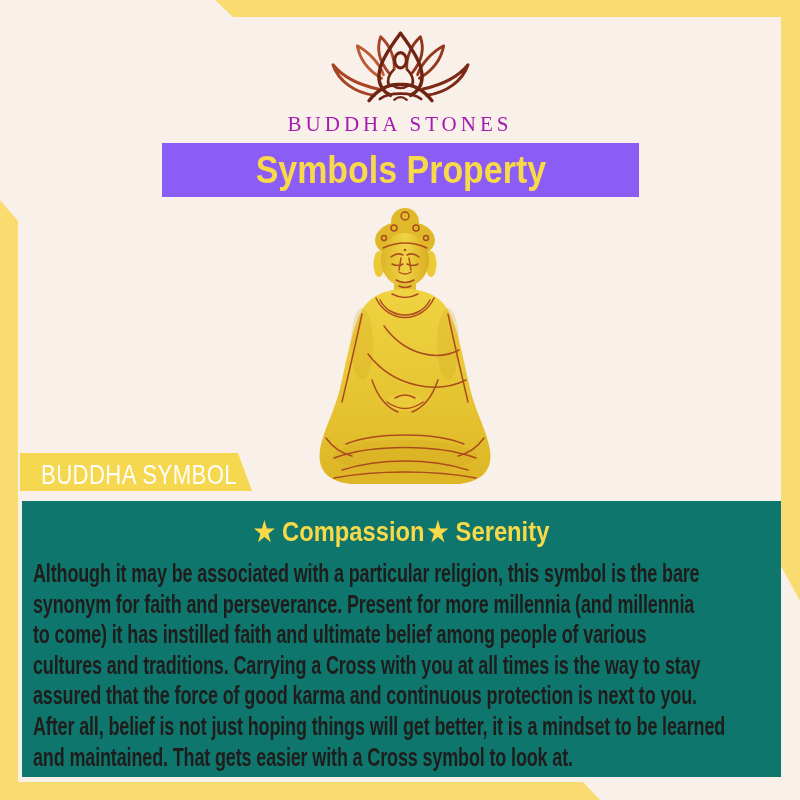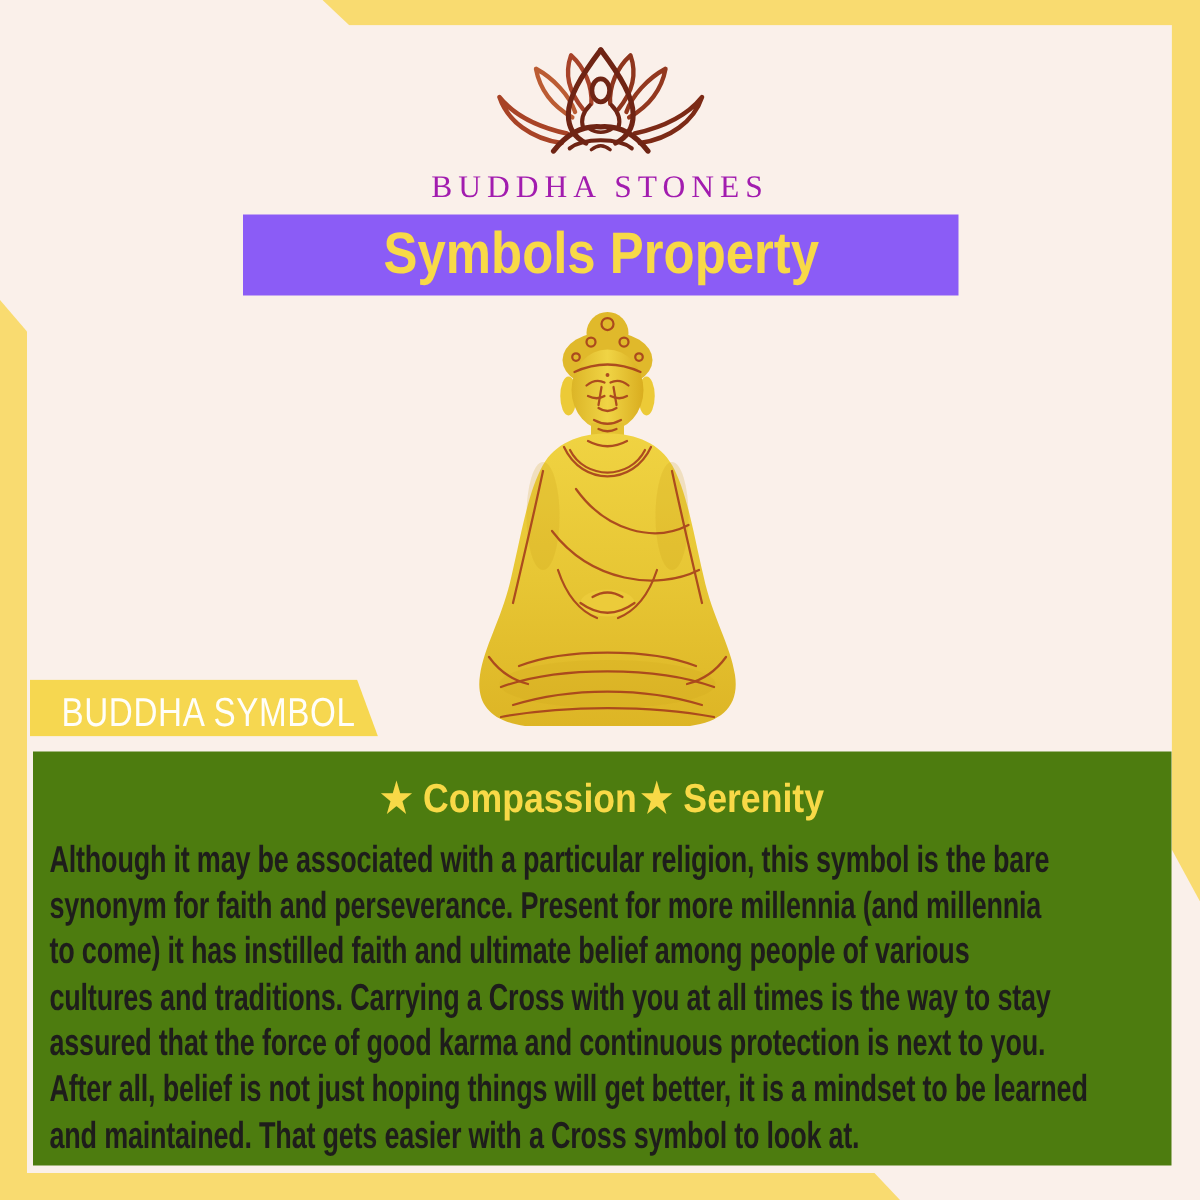--- a/index.html
+++ b/index.html
@@ -40,21 +40,21 @@
     background:#f6d750;display:flex;align-items:flex-end;
     clip-path:polygon(0 0,218px 0,232px 38px,0 38px);
   }
   .ribbon .rlabel{
     font-size:27px;color:#fffef9;margin-left:21px;white-space:nowrap;
     letter-spacing:.5px;transform:scaleX(.82);transform-origin:left center;
   }
 
   .panel{
     position:absolute;left:22px;top:501px;width:759px;height:276px;
-    background:#4d7c0f;
+    background:#0f766e;
   }
   .heading{
     margin-top:15px;text-align:center;font-weight:bold;font-size:27px;
     color:#f8d947;white-space:nowrap;transform:scaleX(.88);
   }
   .heading .w1{margin-left:8px;}
   .heading .star2{margin-left:3px;}
   .heading .w2{margin-left:8px;}
   .bodytext{margin:10px 0 0 11px;}
   .bline{

